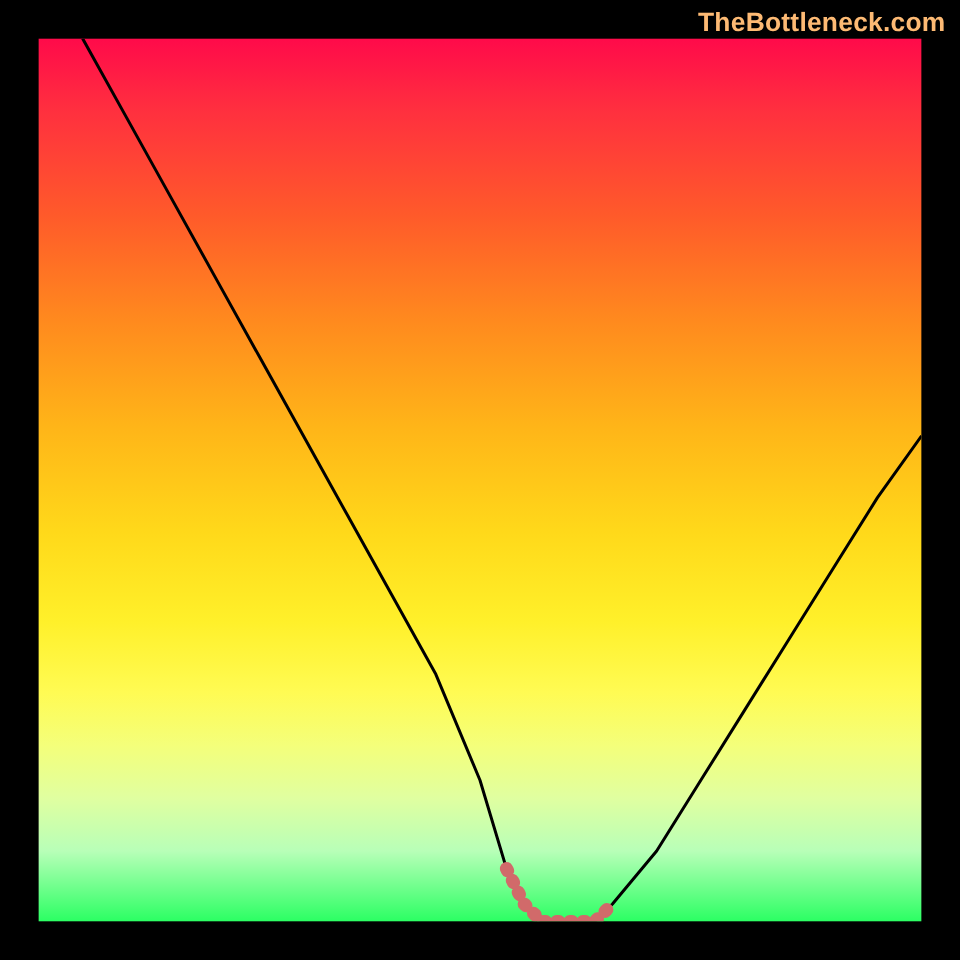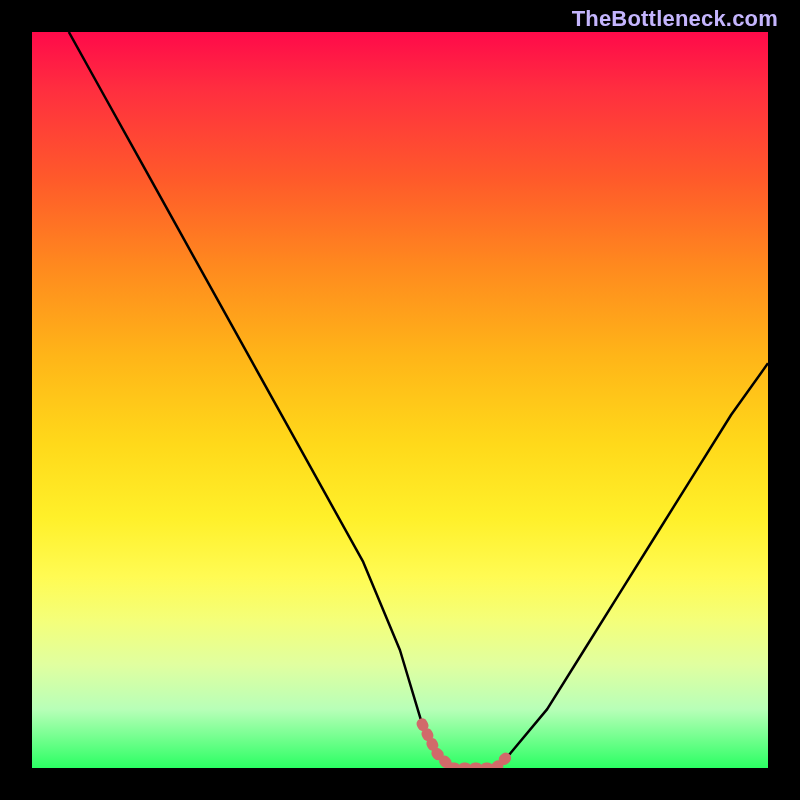--- a/index.html
+++ b/index.html
@@ -45,22 +45,22 @@
   }
   .curve-svg {
     position: absolute;
     inset: 0;
     width: 100%;
     height: 100%;
   }
   .watermark {
     position: absolute;
     top: 6px;
-    right: 22px;
-    color: #c4b5fd;
+    right: 12px;
+    color: #fdba74;
     font-size: 22px;
     font-weight: 600;
     letter-spacing: 0.2px;
     user-select: none;
     text-align: center;
   }
 </style>
 </head>
 <body>
 

